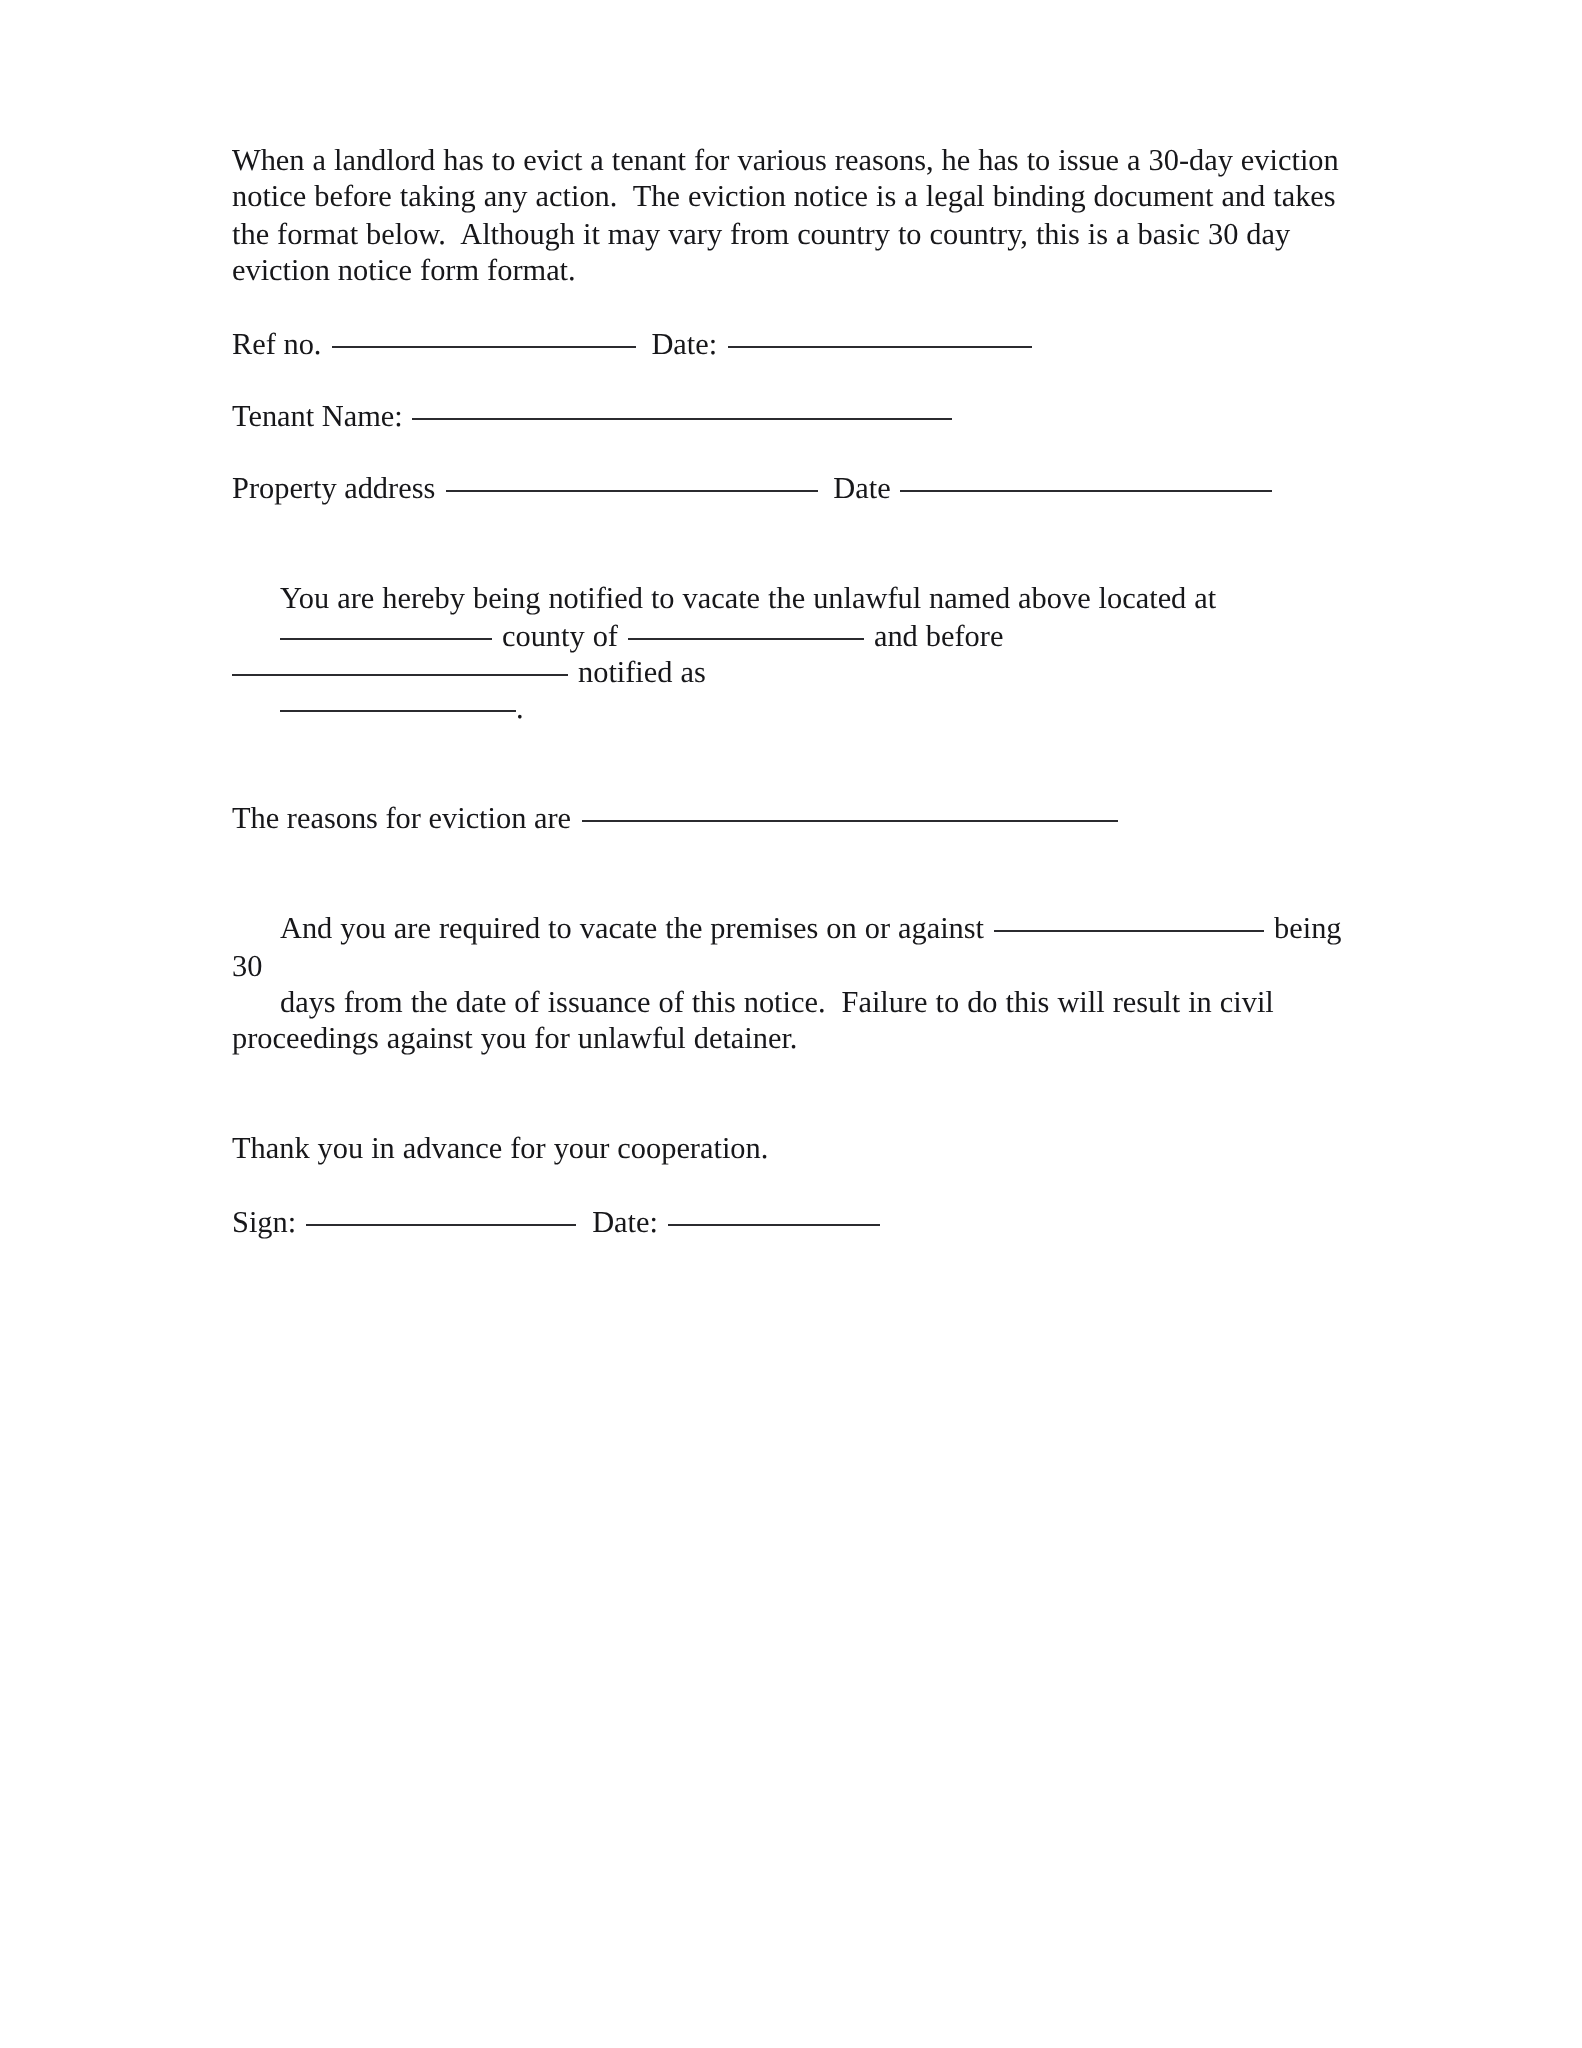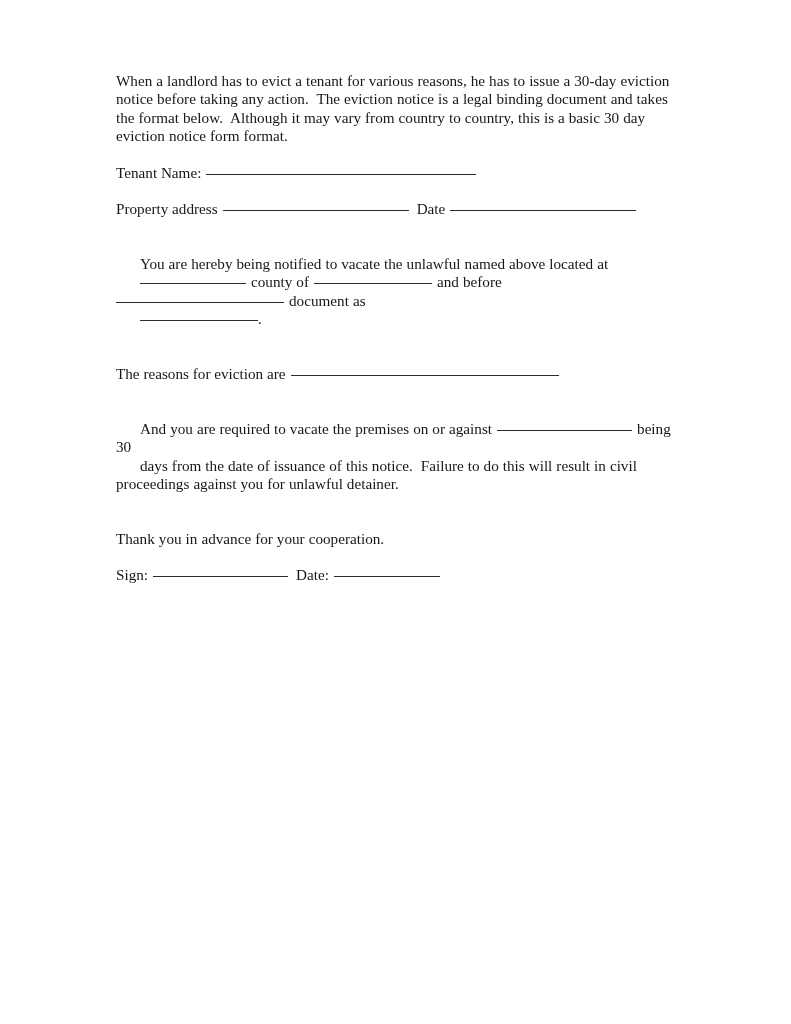--- a/index.html
+++ b/index.html
@@ -56,32 +56,35 @@
 </style>
 </head>
 <body>
 
 <div class="page">
   <div class="doc-body">
 
     <p class="para">When a landlord has to evict a tenant for various reasons, he has to issue a 30-day eviction notice before taking any action.  The eviction notice is a legal binding document and takes the format below.  Although it may vary from country to country, this is a basic 30 day eviction notice form format.</p>
 
 
+    <div class="field-line">
+      <span>Ref no.</span><span class="sp-s"></span><span class="blank b-lg"></span><span class="sp-m"></span><span>Date:</span><span class="sp-s"></span><span class="blank b-lg"></span>
+    </div>
 
     <div class="field-line">
       <span>Tenant Name:</span><span class="sp-s"></span><span class="blank b-3xl"></span>
     </div>
 
     <div class="field-line">
       <span>Property address</span><span class="sp-s"></span><span class="blank b-2xl"></span><span class="sp-m"></span><span>Date</span><span class="sp-s"></span><span class="blank b-2xl"></span>
     </div>
 
     <p class="para">
       <span>You are hereby being notified to vacate the unlawful named above located at</span>
-      <span class="blank b-xs"></span><span class="sp-s"></span><span>county of</span><span class="sp-s"></span><span class="blank b-sm"></span><span class="sp-s"></span><span>and before</span><span class="sp-s"></span><span class="blank b-xl"></span><span class="sp-s"></span><span>document as</span>
+      <span class="blank b-xs"></span><span class="sp-s"></span><span>county of</span><span class="sp-s"></span><span class="blank b-sm"></span><span class="sp-s"></span><span>and before</span><span class="sp-s"></span><span class="blank b-xl"></span><span class="sp-s"></span><span>notified as</span>
       <span class="blank b-sm"></span><span>.</span>
     </p>
 
     <div class="field-line">
       <span>The reasons for eviction are</span><span class="sp-s"></span><span class="blank" style="width:268px"></span>
     </div>
 
     <p class="para">
       <span>And you are required to vacate the premises on or against</span><span class="sp-s"></span><span class="blank b-md"></span><span class="sp-s"></span><span>being 30</span>
       <span>days from the date of issuance of this notice.  Failure to do this will result in civil proceedings against you for unlawful detainer.</span>

